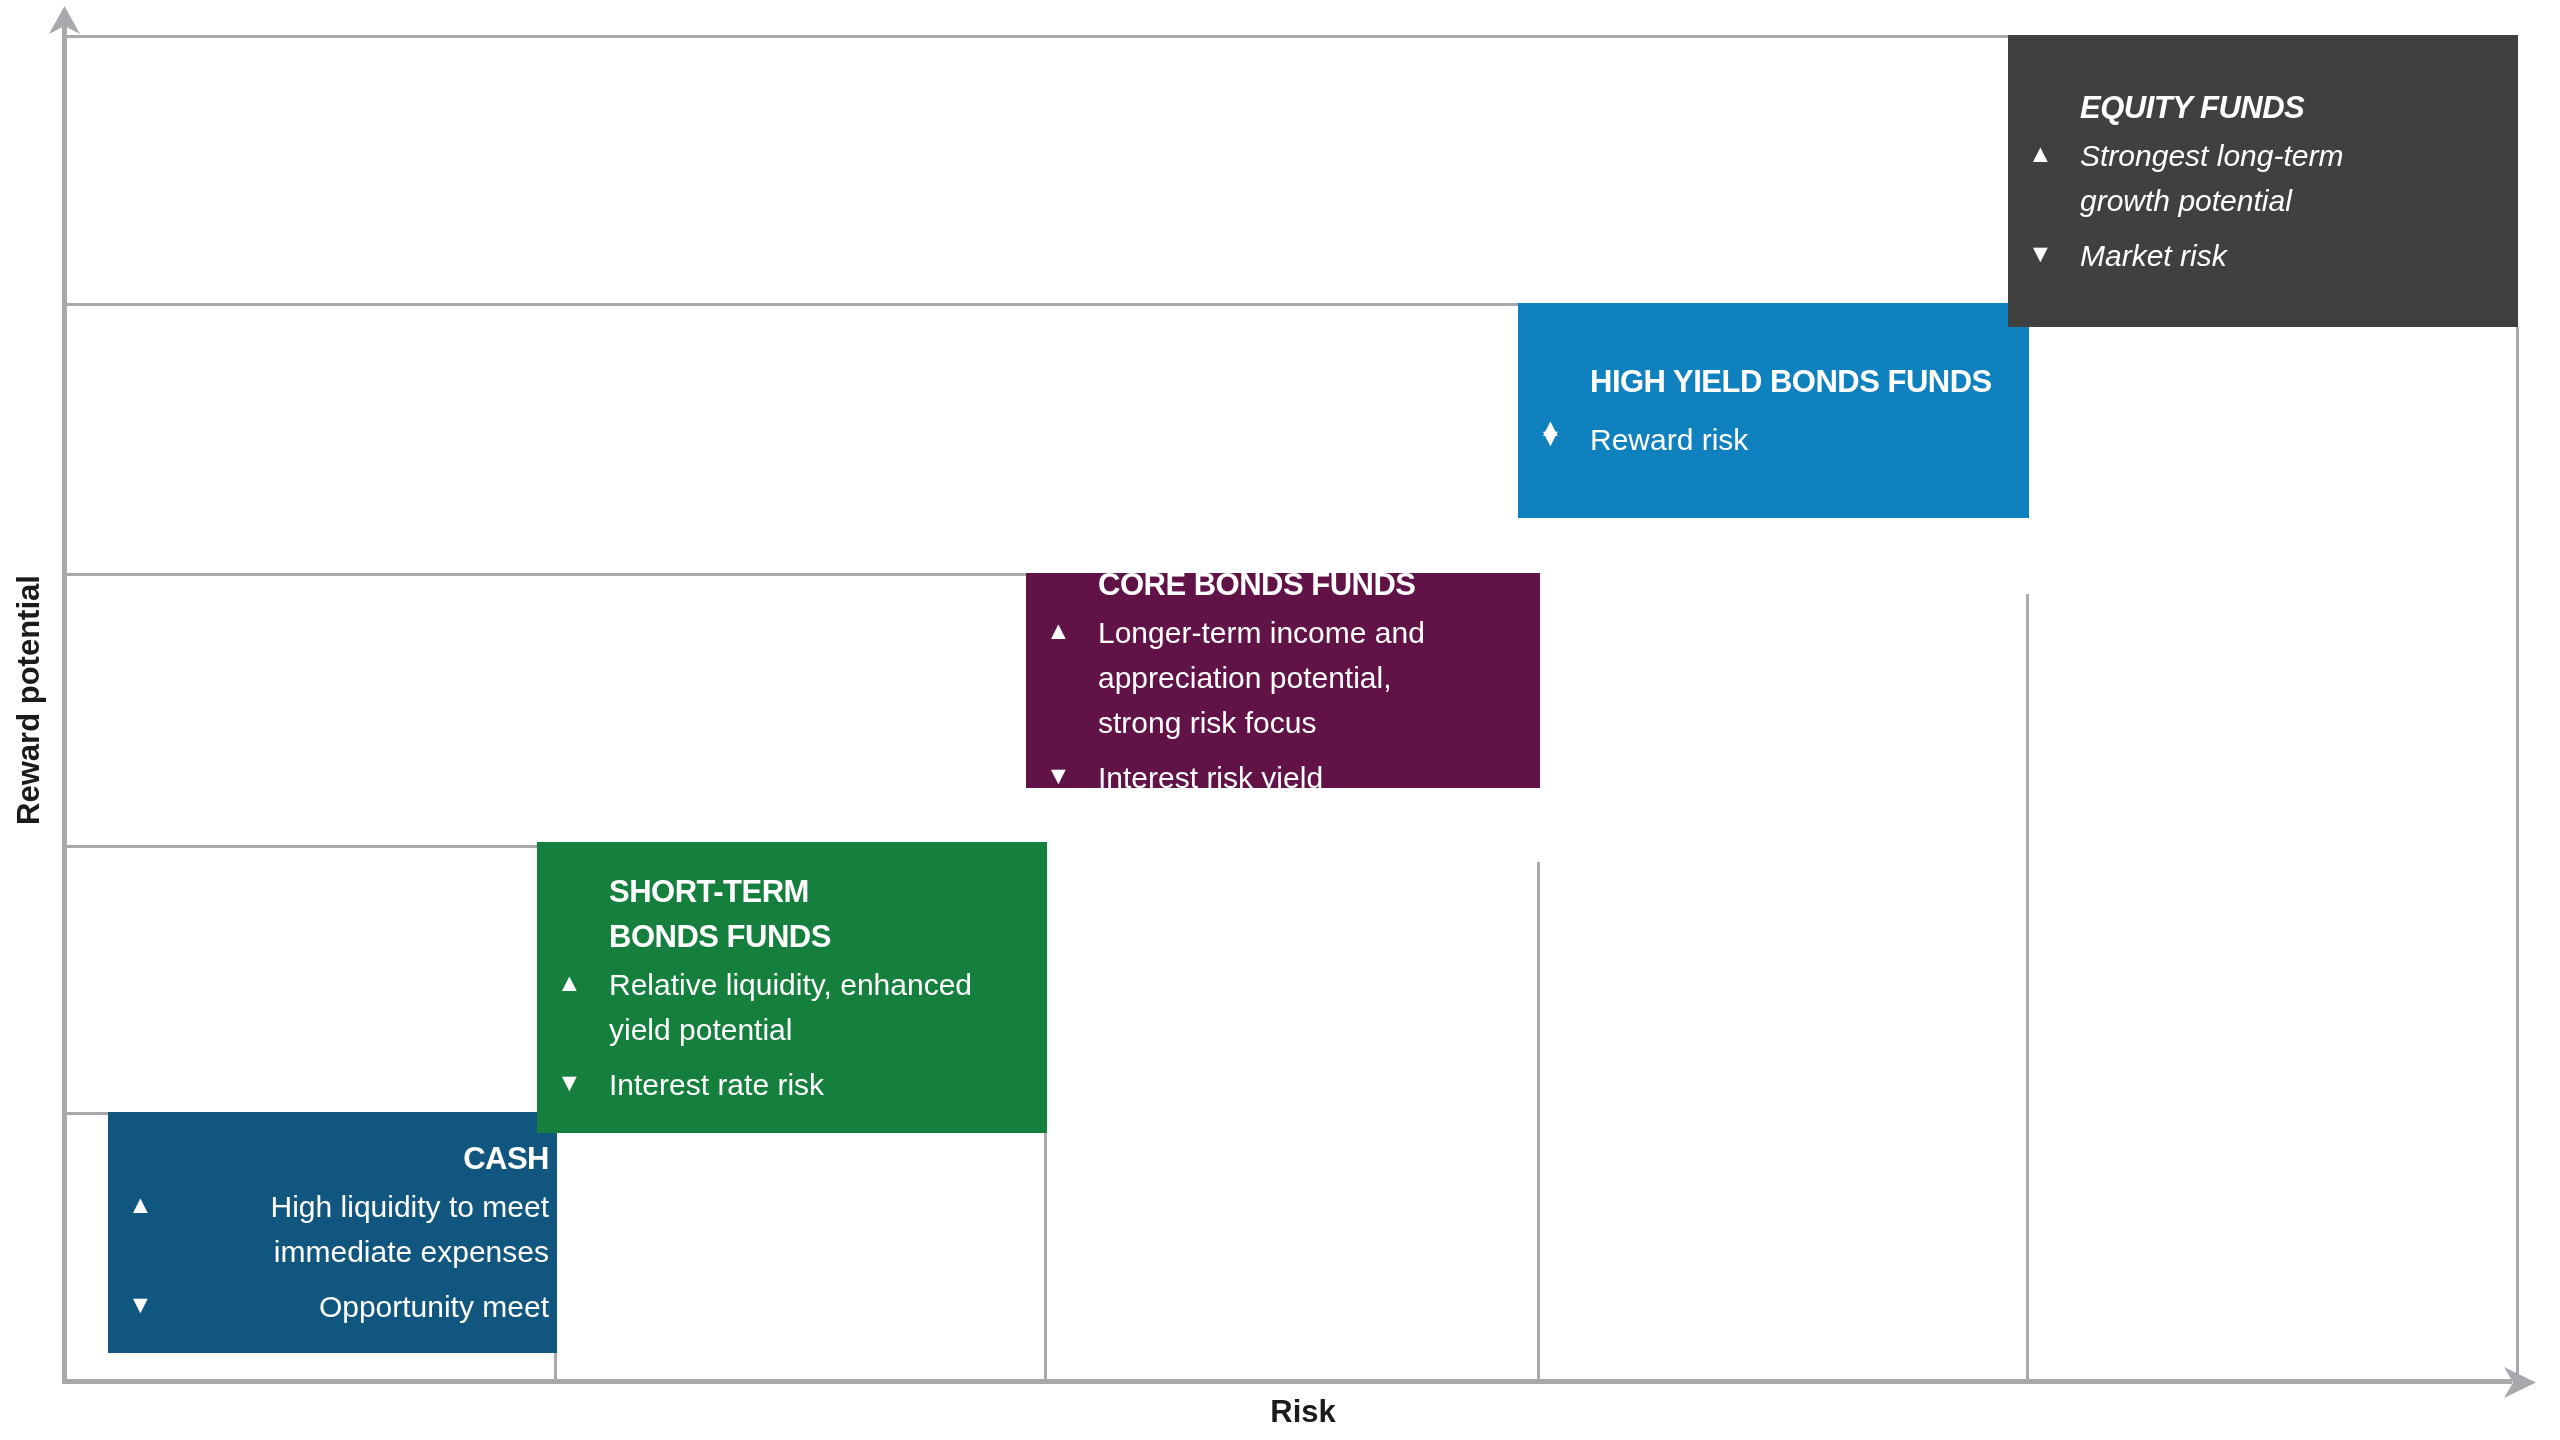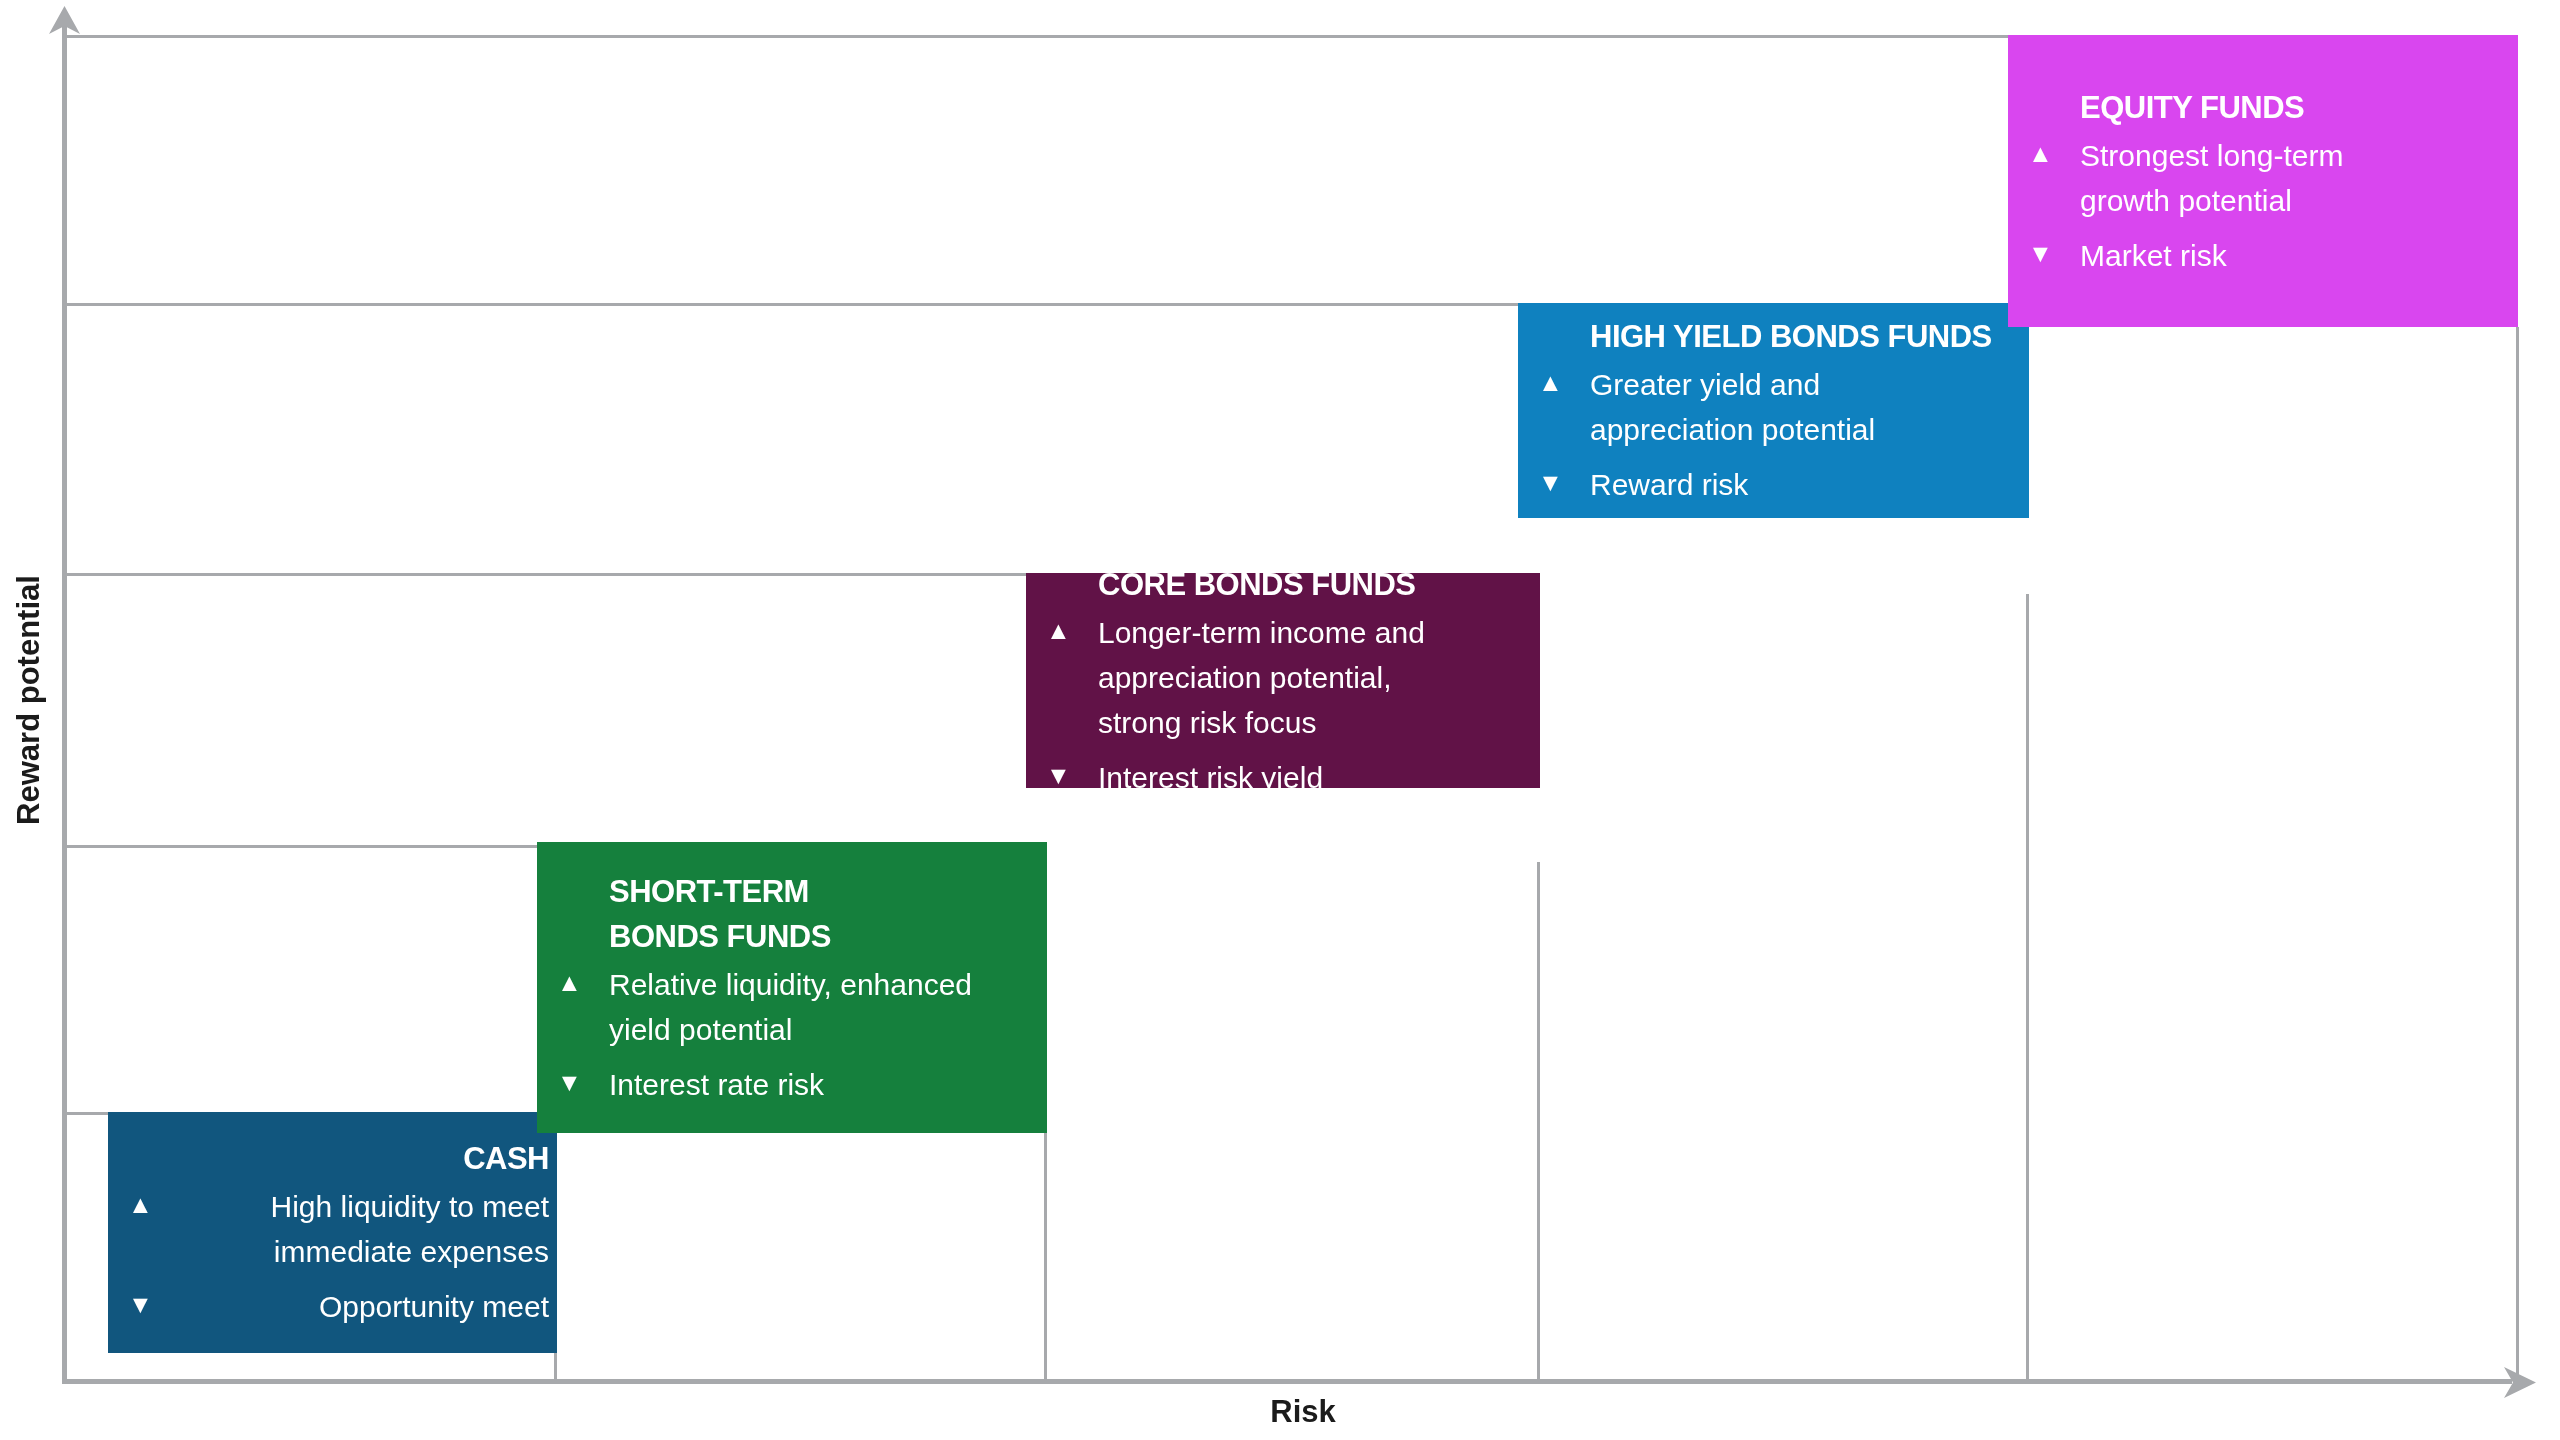--- a/index.html
+++ b/index.html
@@ -160,30 +160,28 @@
     <div class="fund-item down">
       <span class="tri">▼</span>
       <span class="fund-text">Interest risk yield</span>
     </div>
   </div>
 
   <div id="box-high-yield-bonds" class="fund-box" style="background: rgb(15, 129, 191);">
     <div class="fund-title">HIGH YIELD BONDS FUNDS</div>
     <div class="fund-item up">
       <span class="tri">▲</span>
-      <span class="fund-text">Greater yield and
-appreciation potential</span>
     </div>
     <div class="fund-item down">
       <span class="tri">▼</span>
       <span class="fund-text">Reward risk</span>
     </div>
   </div>
 
-  <div id="box-equity" class="fund-box" style="background: #d946ef;">
+  <div id="box-equity" class="fund-box" style="background: #404040; font-style: italic;">
     <div class="fund-title">EQUITY FUNDS</div>
     <div class="fund-item up">
       <span class="tri">▲</span>
       <span class="fund-text">Strongest long-term
 growth potential</span>
     </div>
     <div class="fund-item down">
       <span class="tri">▼</span>
       <span class="fund-text">Market risk</span>
     </div>

